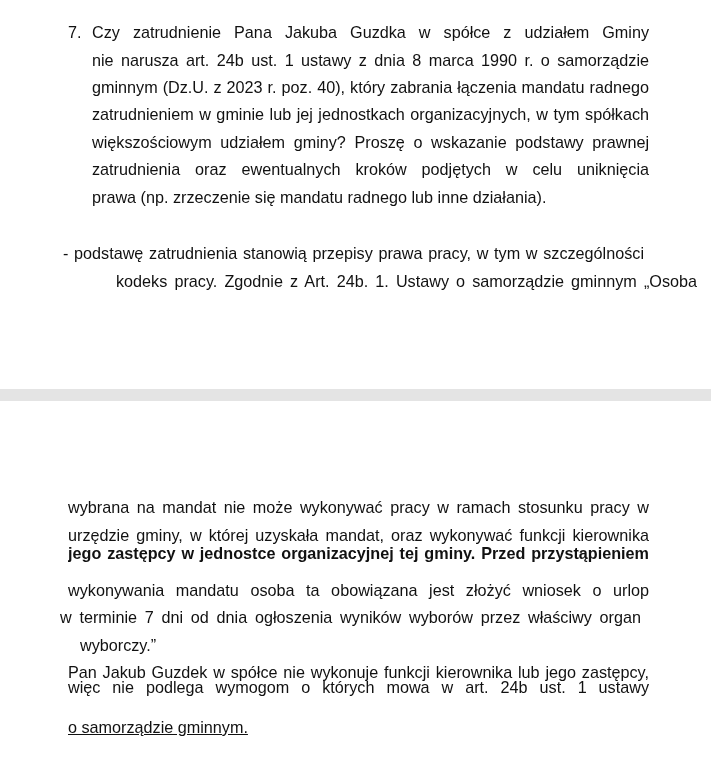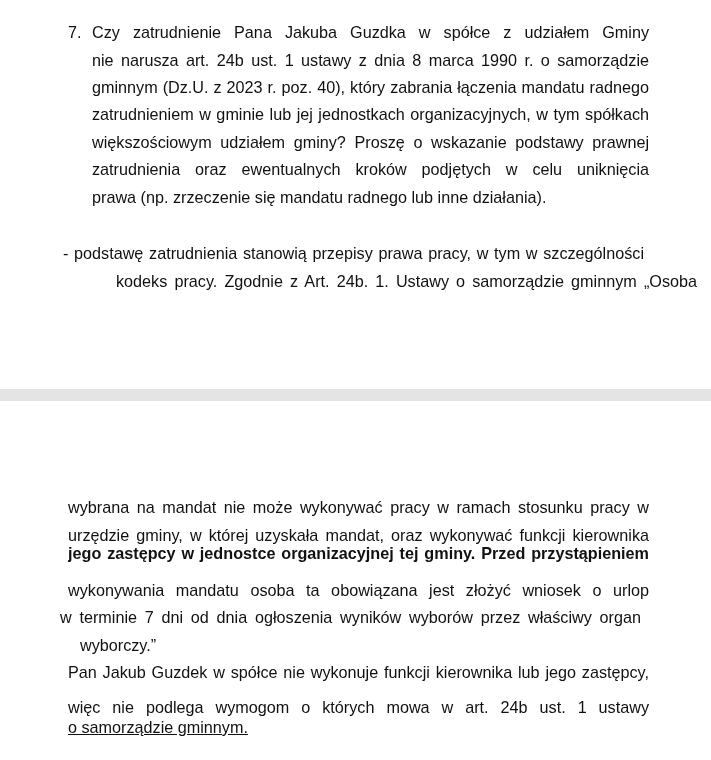--- a/index.html
+++ b/index.html
@@ -83,16 +83,16 @@
     <div class="line justify" style="top:96px; left:68px; width:581px;">wybrana na mandat nie może wykonywać pracy w ramach stosunku pracy w</div>
     <div class="line justify" style="top:124px; left:68px; width:581px;">urzędzie gminy, w której uzyskała mandat, oraz wykonywać funkcji kierownika lub</div>
     <div class="line justify" style="top:142px; left:68px; width:581px;font-weight:bold;">jego zastępcy w jednostce organizacyjnej tej gminy. Przed przystąpieniem do</div>
     <div class="line justify" style="top:179px; left:68px; width:581px;">wykonywania mandatu osoba ta obowiązana jest złożyć wniosek o urlop bezpłatny</div>
     <div class="line justify" style="top:206px; left:60px; width:581px;">w terminie 7 dni od dnia ogłoszenia wyników wyborów przez właściwy organ</div>
     <div class="line left" style="top:234px; left:68px;margin-left:12px;">wyborczy.”</div>
   </div>
 
   <div>
     <div class="line justify" style="top:261px; left:68px; width:581px;">Pan Jakub Guzdek w spółce nie wykonuje funkcji kierownika lub jego zastępcy,</div>
-    <div class="line justify" style="top:296px; left:68px; width:581px;">więc nie podlega wymogom o których mowa w art. 24b ust. 1  ustawy</div>
+    <div class="line justify" style="top:276px; left:68px; width:581px;">więc nie podlega wymogom o których mowa w art. 24b ust. 1  ustawy</div>
     <div class="line left" style="top:316px; left:68px;text-decoration:underline;">o samorządzie gminnym.</div>
   </div>
 </div>
 
 </body></html>

